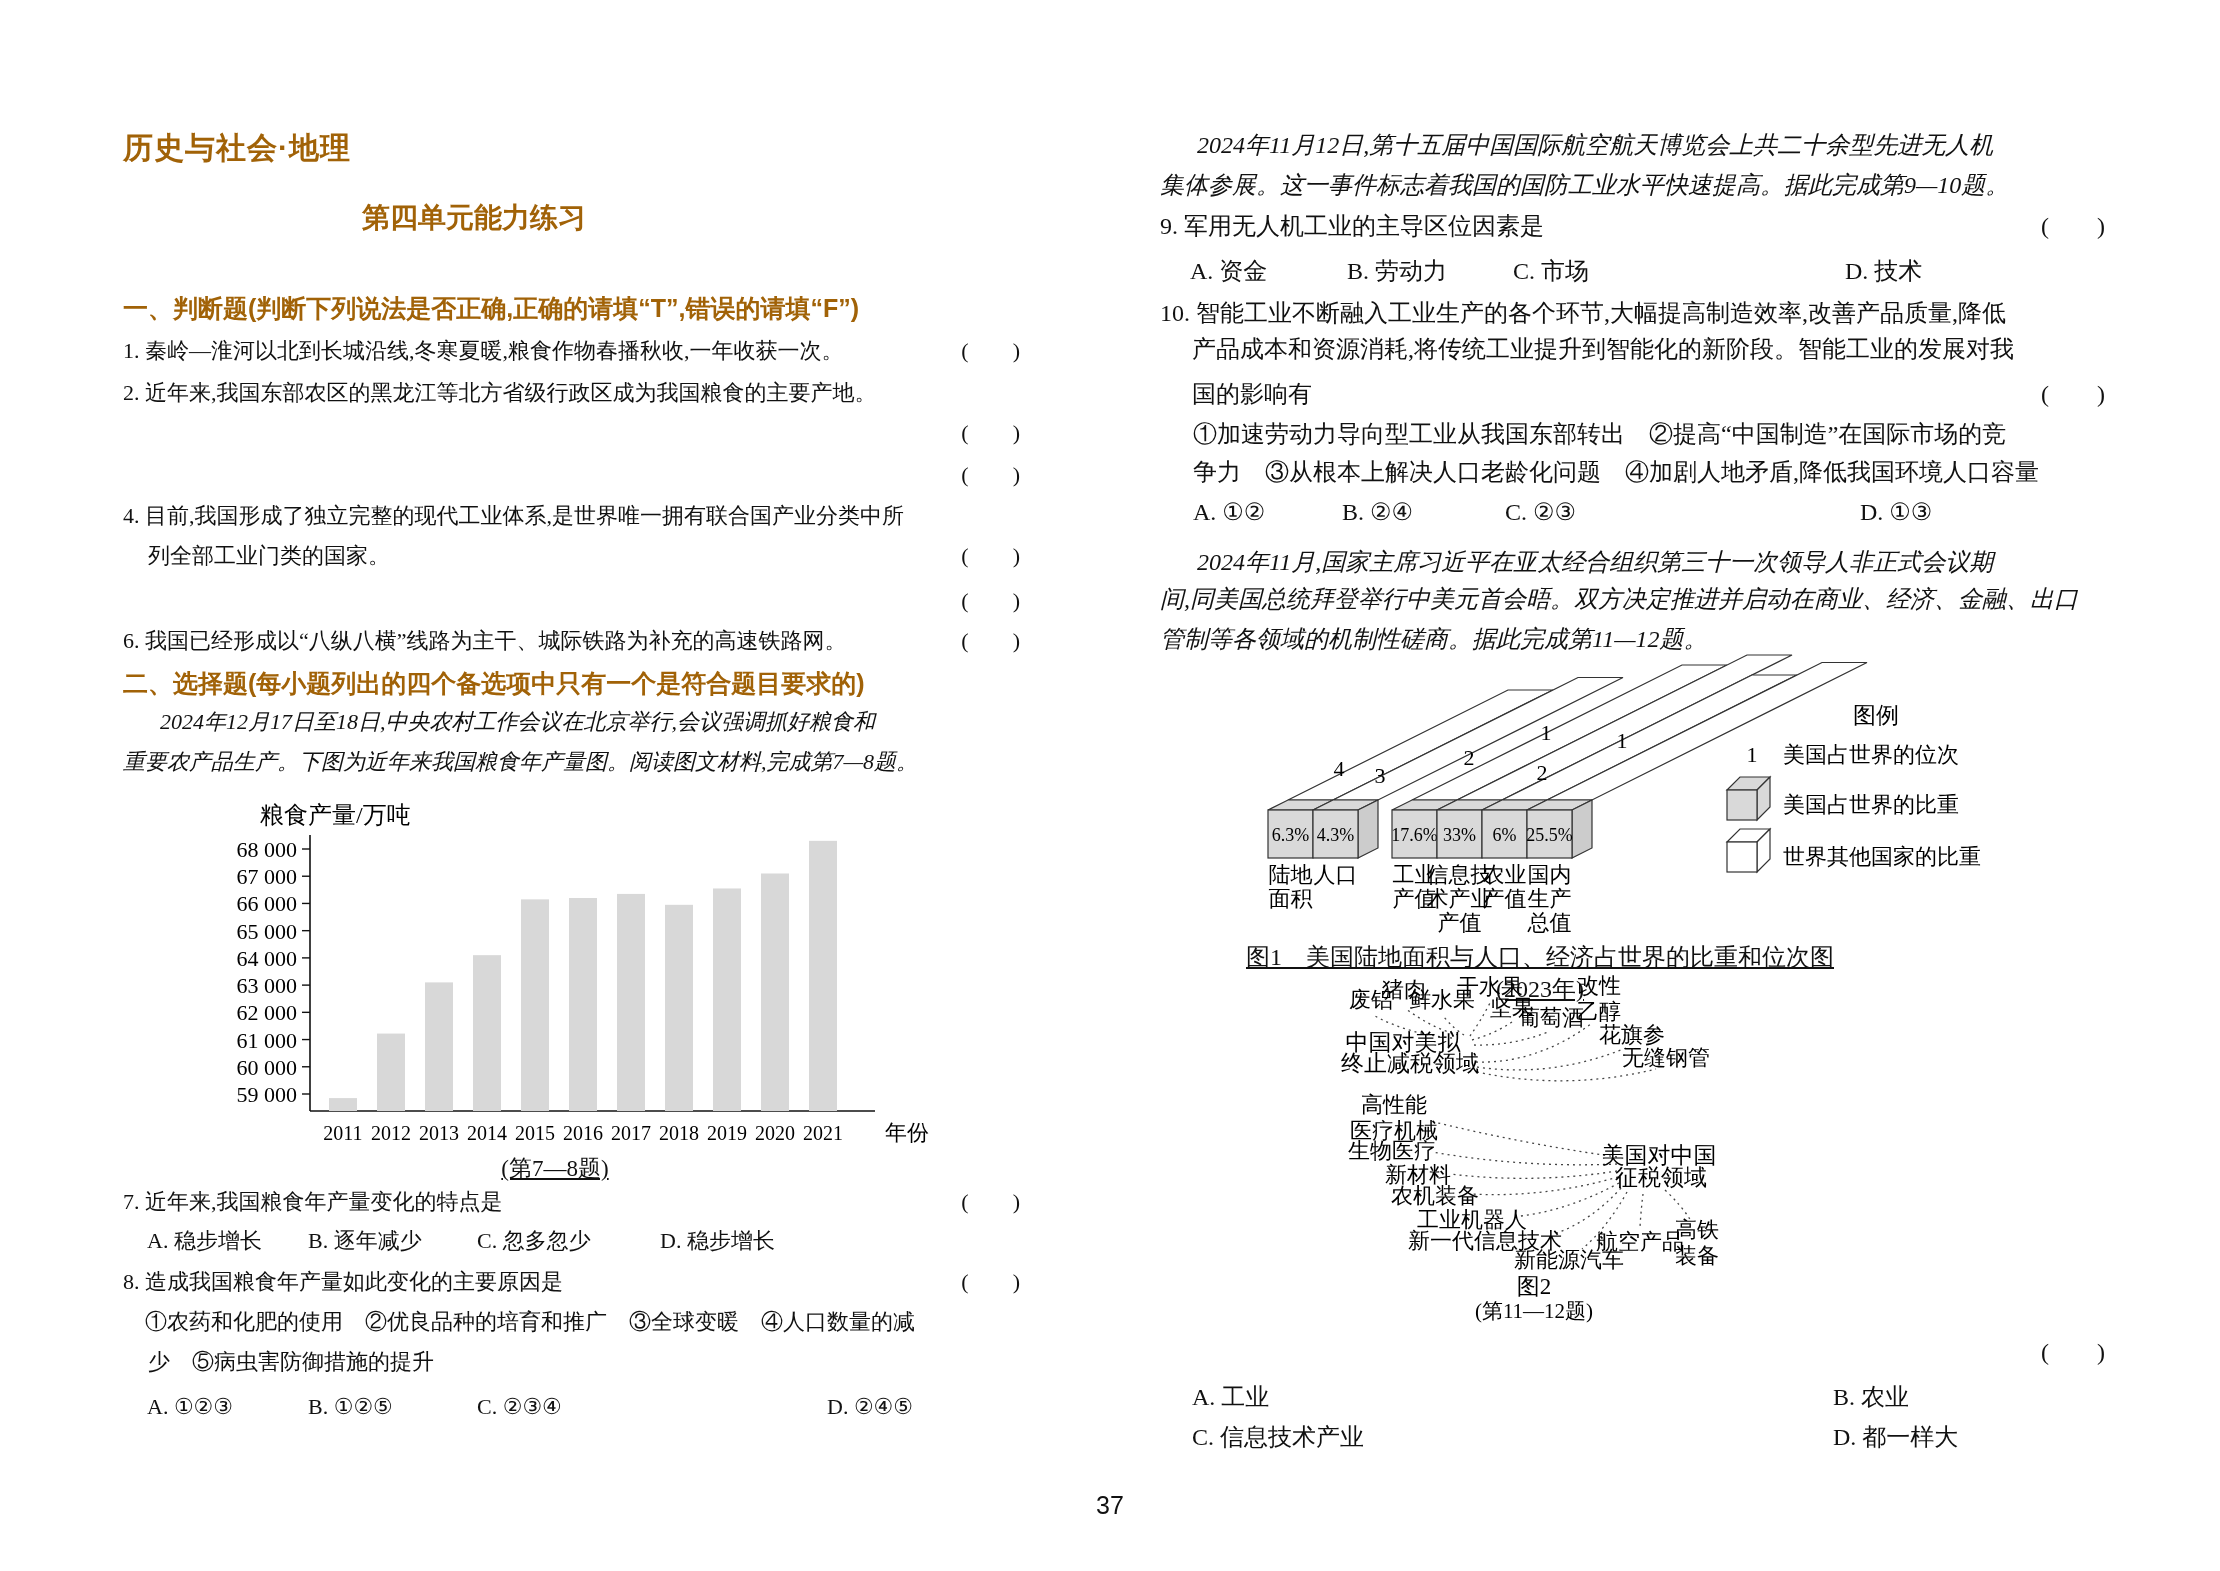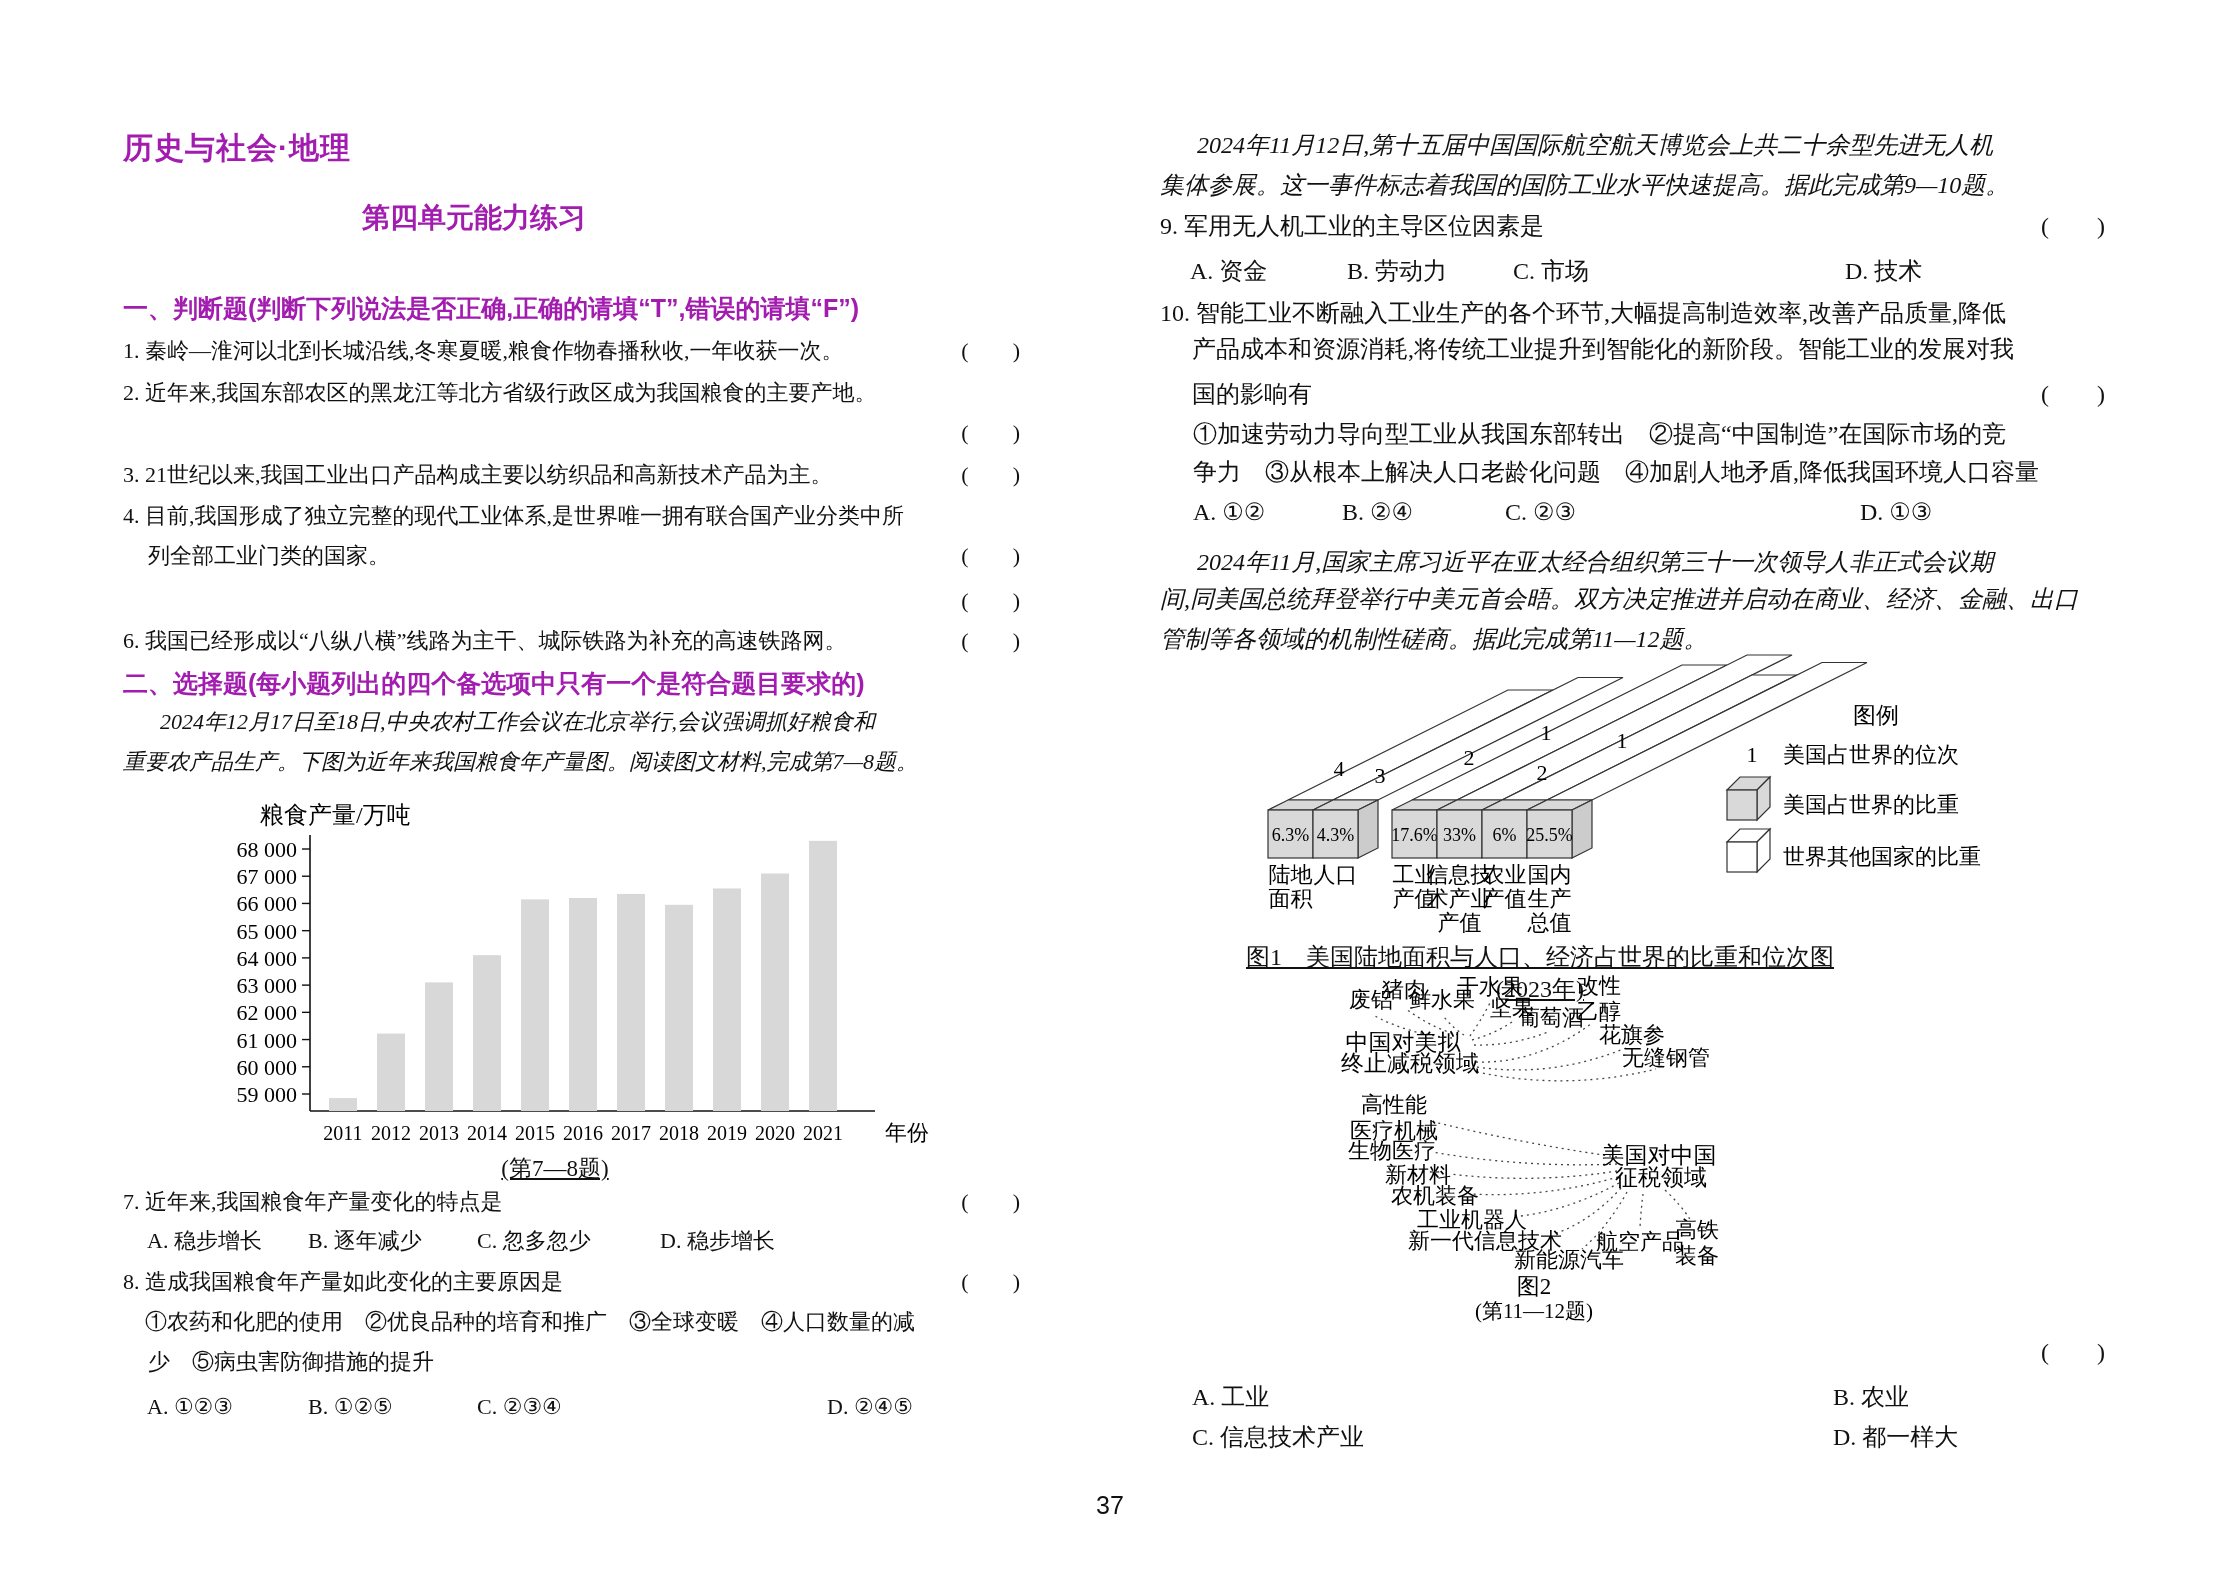--- a/index.html
+++ b/index.html
@@ -7,21 +7,21 @@
     width:2220px;height:1571px;position:relative;background:#ffffff;
     font-family:"Liberation Serif",serif;color:#111;
     overflow:hidden;
   }
   .line{position:absolute;white-space:nowrap;font-size:22px;line-height:1.2;}
   .lcol{left:123px;width:897px;}
   .rcol{left:1160px;width:945px;font-size:24px;}
   .blank{position:absolute;right:0;top:0;}
   .opt{position:absolute;top:0;white-space:nowrap;}
   .kaiti{font-style:italic;}
-  .h{font-family:"Liberation Sans",sans-serif;font-weight:bold;color:#a21caf;}
+  .h{font-family:"Liberation Sans",sans-serif;font-weight:bold;color:#a16207;}
   .subject-title{font-size:30px;letter-spacing:1px;}
   .unit-title{font-size:28px;}
   .sec-heading{font-size:25px;}
   .caption{position:absolute;text-align:center;font-size:23px;text-decoration:underline;}
   .fig{position:absolute;}
   svg text{font-family:"Liberation Serif",serif;}
   .pagenum{position:absolute;left:0;top:1491px;width:2220px;text-align:center;
     font-size:25px;font-family:"Liberation Sans",sans-serif;}
 </style>
 </head>
@@ -36,21 +36,20 @@
   <span>1. 秦岭—淮河以北到长城沿线,冬寒夏暖,粮食作物春播秋收,一年收获一次。</span>
   <span class="blank">(　　)</span>
 </div>
 <div class="line lcol" style="top:380px">
   <span>2. 近年来,我国东部农区的黑龙江等北方省级行政区成为我国粮食的主要产地。</span>
 </div>
 <div class="line lcol" style="top:420px">
   <span class="blank">(　　)</span>
 </div>
 <div class="line lcol" style="top:462px">
-  <span>3. 21世纪以来,我国工业出口产品构成主要以纺织品和高新技术产品为主。</span>
   <span class="blank">(　　)</span>
 </div>
 <div class="line lcol" style="top:503px">
   <span>4. 目前,我国形成了独立完整的现代工业体系,是世界唯一拥有联合国产业分类中所</span>
 </div>
 <div class="line lcol" style="top:543px;text-indent:25px">
   <span>列全部工业门类的国家。</span>
   <span class="blank">(　　)</span>
 </div>
 <div class="line lcol" style="top:588px">

